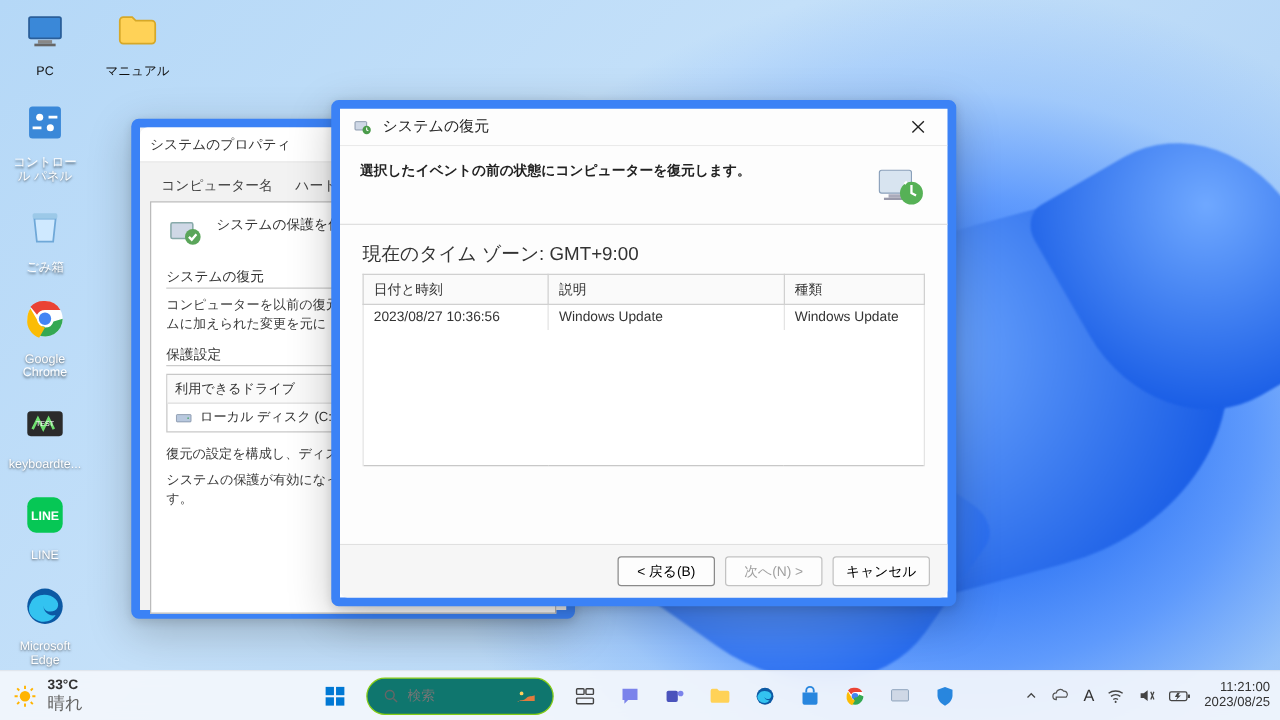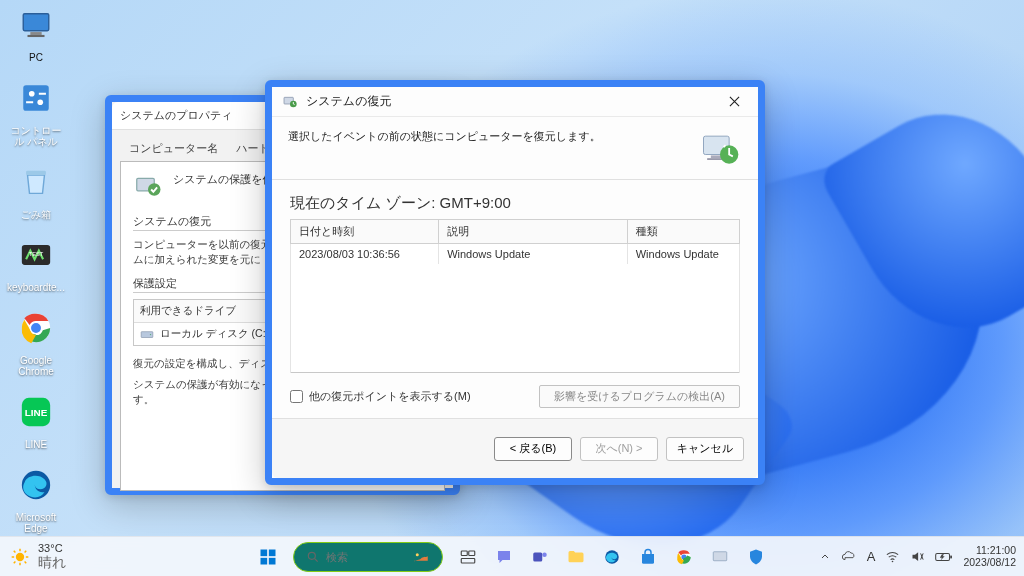--- a/index.html
+++ b/index.html
@@ -28,32 +28,32 @@
 .sysprop p{font-size:10.5px;line-height:1.4;color:#3a3a3a;margin-bottom:6px}
 .sysprop .drives{border:1px solid #c8c8c8;margin-top:4px}
 .sysprop .drives .hd{background:#fafafa;border-bottom:1px solid #ddd;padding:4px 6px;font-size:10.5px}
 .sysprop .drives .row{padding:4px 6px;font-size:10.5px;display:flex;align-items:center;gap:6px}
 
 .restore{left:265px;top:80px;width:500px;height:405px;background:#fdfdfd}
 .restore .titlebar{height:30px;display:flex;align-items:center;padding:0 6px 0 10px;font-size:12px;color:#222;border-bottom:1px solid #eaeaea;border-radius:6px 6px 0 0;gap:8px}
 .restore .titlebar .spacer{flex:1}
 .restore .closebtn{width:36px;height:22px;display:flex;align-items:center;justify-content:center;border-radius:4px;cursor:pointer}
 .restore .hero{display:flex;padding:10px 16px 8px 16px;align-items:flex-start;gap:12px;border-bottom:1px solid #e0e0e0}
-.restore .hero .msg{font-size:11px;color:#222;font-weight:400;flex:1;padding-top:2px}
+.restore .hero .msg{font-size:11px;color:#222;font-weight:700;flex:1;padding-top:2px}
 .restore .content{padding:14px 18px 10px 18px;font-size:11px;color:#333}
 .restore .tz{margin-bottom:6px;font-size:15px}
 .restore table{width:100%;border-collapse:collapse;border:1px solid #c8c8c8;background:#fff}
 .restore th{background:#fafafa;border:1px solid #d0d0d0;text-align:left;font-weight:400;font-size:11px;padding:4px 8px}
 .restore td{border-left:1px solid #e4e4e4;border-right:1px solid #e4e4e4;padding:4px 8px;font-size:11px;height:20px}
 .restore tbody tr:first-child td{border-top:1px solid #e4e4e4}
 .restore .optrow{display:flex;align-items:center;justify-content:space-between;margin-top:12px;font-size:11px}
 .restore .chk{display:flex;align-items:center;gap:6px;cursor:pointer}
 .restore .chk input{width:13px;height:13px}
 .restore .secbtn{border:1px solid #c2c2c2;background:#fafafa;color:#888;padding:3px 14px;font-size:11px;border-radius:2px}
-.restore .footer{position:absolute;bottom:0;left:0;right:0;height:60px;border-top:1px solid #e0e0e0;background:#f6f6f6;display:flex;align-items:center;justify-content:flex-end;gap:8px;padding:0 14px;border-radius:0 0 6px 6px}
+.restore .footer{position:absolute;bottom:0;left:0;right:0;height:43px;border-top:1px solid #e0e0e0;background:#f6f6f6;display:flex;align-items:center;justify-content:flex-end;gap:8px;padding:0 14px;border-radius:0 0 6px 6px}
 .restore .footer button{min-width:78px;height:24px;font-size:11px;border:1px solid #c2c2c2;background:#fdfdfd;border-radius:3px;cursor:pointer}
 .restore .footer button.primary{border-color:#8a8a8a}
 .restore .footer button:disabled{color:#a0a0a0;cursor:default}
 
 .taskbar{position:absolute;left:0;right:0;bottom:0;height:40px;background:rgba(243,246,252,.92);backdrop-filter:blur(6px);border-top:1px solid rgba(0,0,0,.06);display:flex;align-items:center}
 .taskbar .weather{position:absolute;left:10px;display:flex;align-items:center;gap:8px;font-size:11px;color:#333}
 .taskbar .center{position:absolute;left:50%;transform:translateX(-50%);display:flex;align-items:center;gap:6px}
 .taskbar .tbtn{width:30px;height:30px;border-radius:4px;display:flex;align-items:center;justify-content:center;cursor:pointer}
 .taskbar .search{display:flex;align-items:center;gap:6px;background:#0f766e;border:1px solid #84cc16;border-radius:16px;height:30px;padding:0 12px;width:150px;margin:0 4px}
 .taskbar .search input{border:none;outline:none;font-size:11px;width:100%;background:transparent}
@@ -75,63 +75,71 @@
     <div class="icon dark">
       <span class="glyph">
           <svg width="34" height="34" viewBox="0 0 24 24">
             <rect x="3" y="4" width="18" height="12" rx="1" fill="#3a88d8" stroke="#2a5e99"></rect>
             <rect x="8" y="17" width="8" height="2" fill="#888"></rect>
             <rect x="6" y="19" width="12" height="1.5" fill="#666"></rect>
           </svg>
         </span>
       <span class="lbl">PC</span>
     </div>
+    <div class="icon dark">
+      <span class="glyph">
+          <svg width="34" height="34" viewBox="0 0 24 24">
+            <path d="M2 6a2 2 0 012-2h5l2 2h9a2 2 0 012 2v9a2 2 0 01-2 2H4a2 2 0 01-2-2V6z" fill="#ffd257" stroke="#d6a828"></path>
+          </svg>
+        </span>
+      <span class="lbl">マニュアル</span>
+    </div>
   </div>
   <div class="icon">
     <span class="glyph">
         <svg width="34" height="34" viewBox="0 0 24 24">
           <rect x="3" y="3" width="18" height="18" rx="2" fill="#3a88d8"></rect>
           <circle cx="9" cy="9" r="2" fill="#fff"></circle>
           <circle cx="15" cy="15" r="2" fill="#fff"></circle>
           <path d="M5 15h5M14 9h5" stroke="#fff" stroke-width="1.5"></path>
         </svg>
       </span>
     <span class="lbl">コントロール パネル</span>
   </div>
   <div class="icon">
     <span class="glyph">
         <svg width="34" height="34" viewBox="0 0 24 24">
           <path d="M6 7h12l-1.4 13H7.4L6 7z" fill="#cfe9ff" stroke="#6fa8d8"></path>
           <rect x="5" y="4" width="14" height="3" rx="1" fill="#9cc9e8"></rect>
         </svg>
       </span>
     <span class="lbl">ごみ箱</span>
-  </div>
-  <div class="icon">
-    <span class="glyph">
-        <svg width="34" height="34" viewBox="0 0 24 24">
-          <rect x="2" y="5" width="20" height="14" rx="2" fill="#2b2b2b"></rect>
-          <path d="M5 15l3-6 3 6 3-6 3 6" stroke="#6fe06f" stroke-width="1.5" fill="none"></path>
-          <text x="12" y="13" font-size="4" fill="#fff" text-anchor="middle">TEST</text>
-        </svg>
-      </span>
-    <span class="lbl">keyboardte...</span>
   </div>
   <div class="icon">
     <span class="glyph">
         <svg width="34" height="34" viewBox="0 0 24 24">
           <circle cx="12" cy="12" r="10" fill="#fff"></circle>
           <path d="M12 2a10 10 0 018.7 5H12a5 5 0 00-4.5 2.8L3.8 5.2A10 10 0 0112 2z" fill="#ea4335"></path>
           <path d="M22 12a10 10 0 01-14.6 8.9l4.3-7.4A5 5 0 0012 17a5 5 0 004.8-3.5L22 12z" fill="#34a853"></path>
           <path d="M2 12a10 10 0 011.8-5.8l4.3 7.4A5 5 0 0012 17l-3.3 5.7A10 10 0 012 12z" fill="#fbbc05"></path>
           <circle cx="12" cy="12" r="4" fill="#4285f4"></circle>
           <circle cx="12" cy="12" r="4" fill="none" stroke="#fff" stroke-width="1"></circle>
         </svg>
       </span>
     <span class="lbl">Google Chrome</span>
+  </div>
+  <div class="icon">
+    <span class="glyph">
+        <svg width="34" height="34" viewBox="0 0 24 24">
+          <rect x="2" y="5" width="20" height="14" rx="2" fill="#2b2b2b"></rect>
+          <path d="M5 15l3-6 3 6 3-6 3 6" stroke="#6fe06f" stroke-width="1.5" fill="none"></path>
+          <text x="12" y="13" font-size="4" fill="#fff" text-anchor="middle">TEST</text>
+        </svg>
+      </span>
+    <span class="lbl">keyboardte...</span>
   </div>
   <div class="icon">
     <span class="glyph">
         <svg width="34" height="34" viewBox="0 0 24 24">
           <rect x="2" y="2" width="20" height="20" rx="5" fill="#06c755"></rect>
           <text x="12" y="15" font-size="7" font-weight="700" fill="#fff" text-anchor="middle">LINE</text>
         </svg>
       </span>
     <span class="lbl">LINE</span>
   </div>
@@ -230,56 +238,49 @@
     <table>
       <thead>
           <tr>
         <th style="width:33%">日付と時刻</th>
         <th style="width:42%">説明</th>
         <th style="width:25%">種類</th>
       </tr>
         </thead>
       <tbody>
         <tr>
-          <td>2023/08/03 10:36:56</td>
+          <td>2023/08/27 10:36:56</td>
           <td>Windows Update</td>
           <td>Windows Update</td>
         </tr>
         <tr>
             <td colspan="3" style="height:108px;border-top:none"></td>
           </tr>
       </tbody>
     </table>
-    <div class="optrow">
-      <label class="chk">
-        <input type="checkbox" style="">
-        <span>他の復元ポイントを表示する(M)</span>
-      </label>
-      <button class="secbtn" disabled="">影響を受けるプログラムの検出(A)</button>
-    </div>
   </div>
   <div class="footer">
     <button class="primary">&lt; 戻る(B)</button>
     <button disabled="">次へ(N) &gt;</button>
     <button>キャンセル</button>
   </div>
 </div>
 
 <div class="taskbar">
   <div class="weather">
     <span>
         <svg width="20" height="20" viewBox="0 0 24 24">
           <circle cx="12" cy="12" r="5" fill="#ffb400"></circle>
           <g stroke="#ffb400" stroke-width="1.8">
             <path d="M12 2v3M12 19v3M2 12h3M19 12h3M4.5 4.5l2 2M17.5 17.5l2 2M4.5 19.5l2-2M17.5 6.5l2-2"></path>
           </g>
         </svg>
       </span>
     <div>
-      <div style="font-weight:400">33°C</div>
+      <div style="font-weight:700">33°C</div>
       <div style="font-size:14px;color:#666">晴れ</div>
     </div>
   </div>
   <div class="center">
     <div class="tbtn">
         <svg width="20" height="20" viewBox="0 0 24 24">
           <rect x="3" y="3" width="8" height="8" fill="#0078d4"></rect>
           <rect x="13" y="3" width="8" height="8" fill="#0078d4"></rect>
           <rect x="3" y="13" width="8" height="8" fill="#0078d4"></rect>
           <rect x="13" y="13" width="8" height="8" fill="#0078d4"></rect>
@@ -381,16 +382,16 @@
       </span>
     <span>
         <svg width="18" height="12" viewBox="0 0 26 14">
           <rect x="1" y="2" width="20" height="10" rx="2" fill="none" stroke="#444" stroke-width="1.5"></rect>
           <rect x="22" y="5" width="2.5" height="4" fill="#444"></rect>
           <path d="M10 3l-3 5h3l-2 4 6-6h-3l2-3z" fill="#444"></path>
         </svg>
       </span>
     <div class="clock">
       <div>11:21:00</div>
-      <div>2023/08/12</div>
+      <div>2023/08/25</div>
     </div>
   </div>
 </div>
 
 </body></html>

